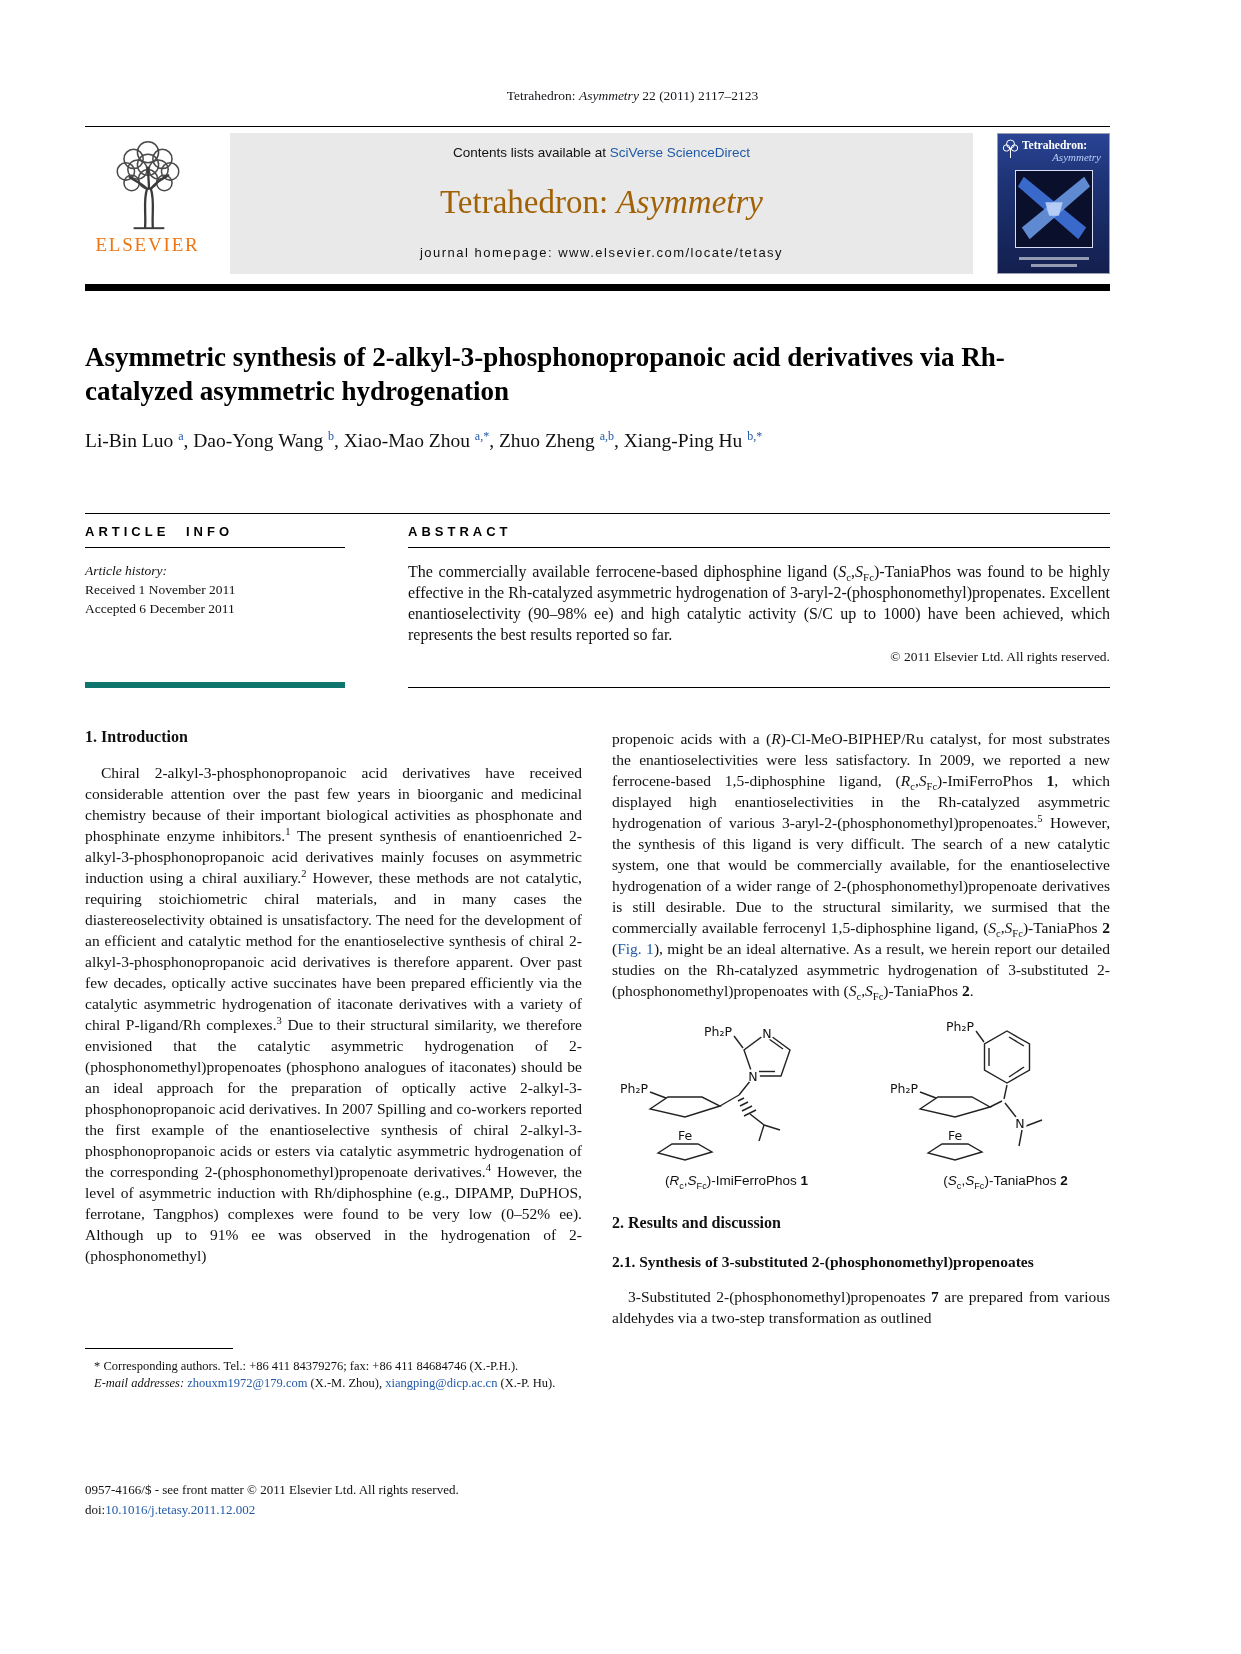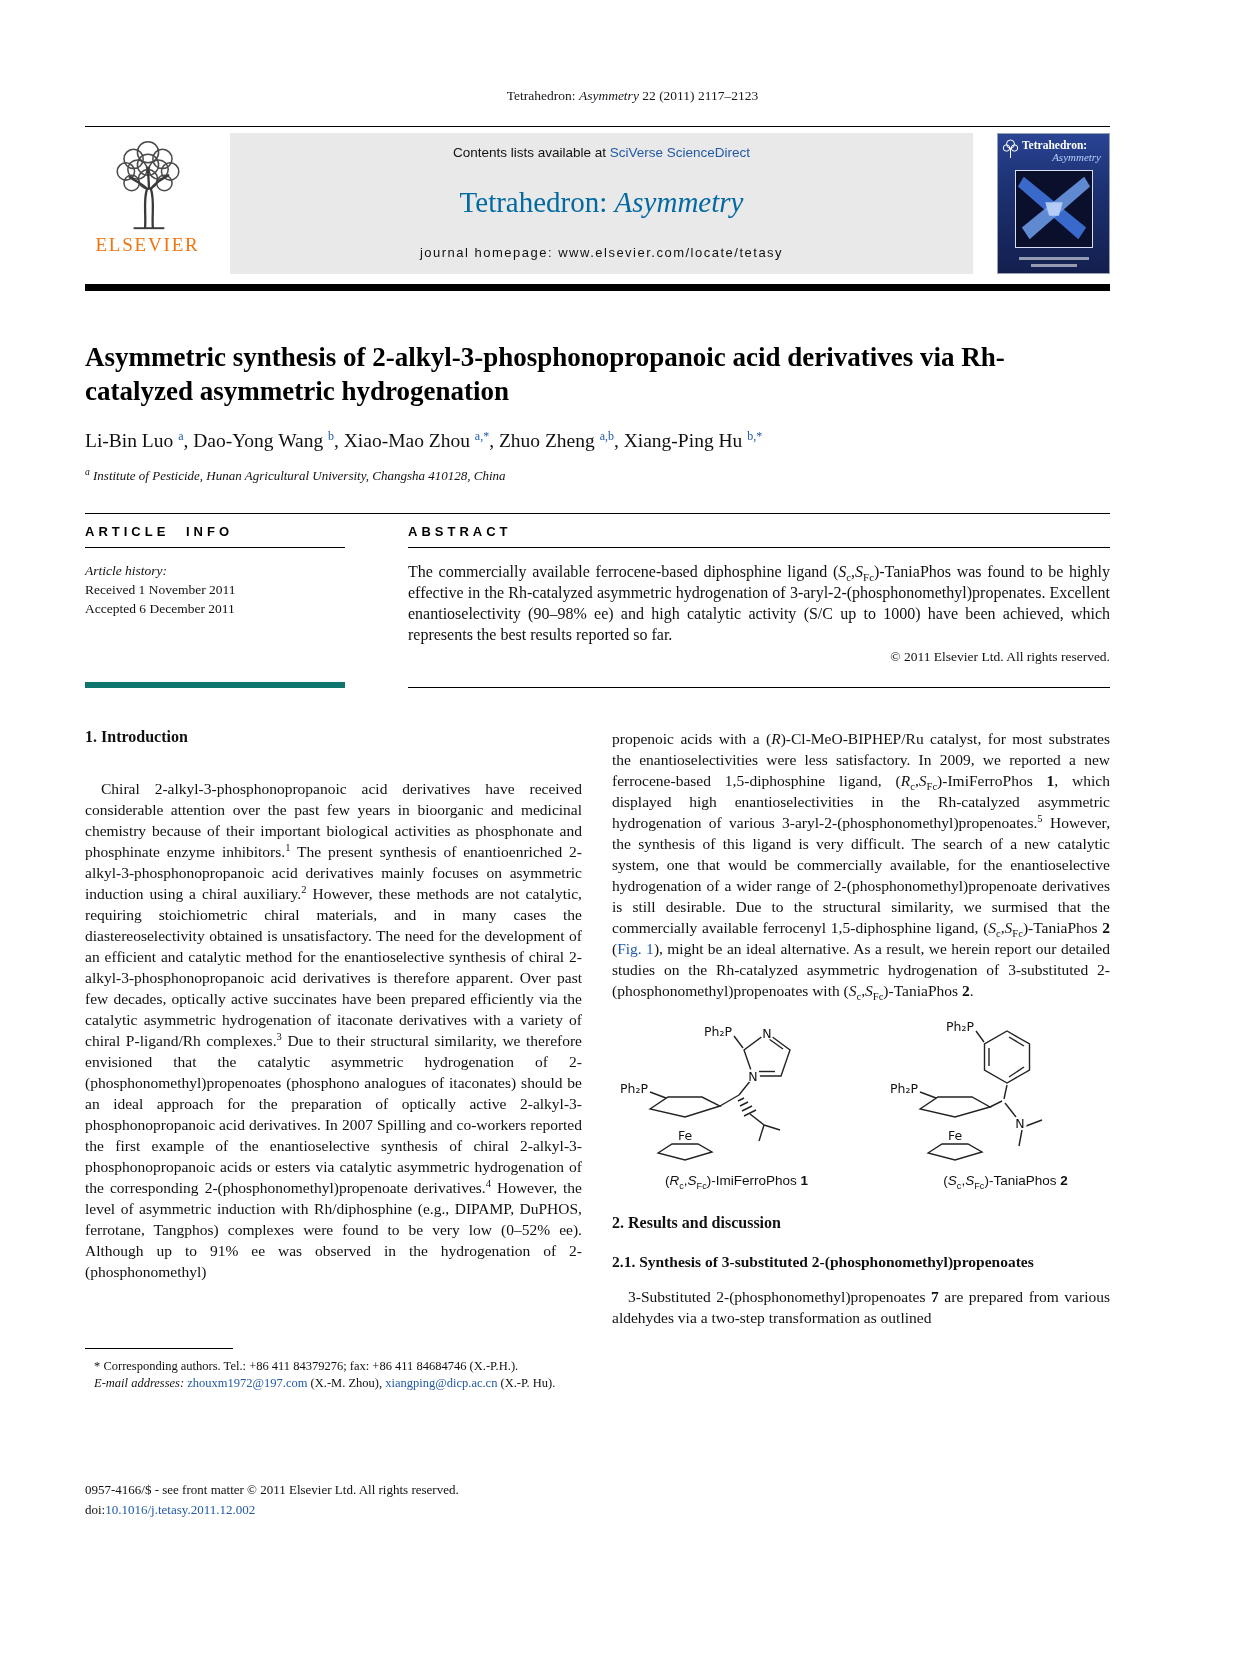--- a/index.html
+++ b/index.html
@@ -31,21 +31,21 @@
   .elsevier-word {
     font-family:"Liberation Serif", serif; color:#ee7510;
     font-size:19px; letter-spacing:1.8px; margin-top:1px; white-space:nowrap;
   }
   .masthead {
     flex:1; margin-left:20px; background:#e9e9e9; height:141px;
     display:flex; flex-direction:column; align-items:center; justify-content:space-between;
     padding:12px 10px 14px;
   }
   .contents-line { font-family:"Liberation Sans", sans-serif; font-size:13.5px; color:#111; }
-  .journal-title { font-size:29px; color:#0369a1; }
+  .journal-title { font-size:33px; color:#a16207; }
   .homepage { font-family:"Liberation Sans", sans-serif; font-size:13px; letter-spacing:1.5px; color:#111; }
 
   .cover {
     width:113px; height:141px; margin-left:24px; position:relative;
     background:linear-gradient(180deg,#2a4494 0%, #1d3375 35%, #131f4e 100%);
     border:1px solid #9aa0ad; overflow:hidden;
   }
   .cover-tree { position:absolute; top:4px; left:4px; }
   .cover-title { margin:5px 4px 0 24px; }
   .ct1 { color:#ffffff; font-size:11.5px; font-weight:bold; }
@@ -81,21 +81,21 @@
   }
   .heading-rule { border-top:1.2px solid #000; margin:8px 0 13px; }
   .history-label { font-size:13.5px; font-style:italic; line-height:19px; }
   .history-line { font-size:13.5px; line-height:19px; }
   .abs-body { font-size:16px; line-height:21px; text-align:justify; }
   .abs-copy { font-size:13.5px; text-align:right; margin-top:4px; }
 
   
   .col-left  { position:absolute; left:85px;  top:728px; width:497px; }
   .col-right { position:absolute; left:612px; top:728px; width:498px; }
-  .sec-h { font-size:16px; font-weight:bold; margin-bottom:32px; }
+  .sec-h { font-size:16px; font-weight:bold; margin-bottom:16px; }
   .sub-h { font-size:15.5px; font-weight:bold; margin-top:20px; line-height:20px; }
   .body { font-size:15.5px; line-height:21px; text-align:justify; }
   .indent { text-indent:16px; }
   .results-h { margin-top:26px; margin-bottom:0; }
   .col-right .body.last { margin-top:14px; }
 
   
   .figure { margin-top:16px; }
   .figure svg text { font-family:"DejaVu Sans", sans-serif; font-size:12.5px; fill:#111; }
   .fig-labels { display:flex; margin-top:2px; }
@@ -183,21 +183,20 @@
     </div>
   </div>
 
   <div class="black-bar"></div>
 
   <h1 class="title">Asymmetric synthesis of 2-alkyl-3-phosphonopropanoic acid derivatives via Rh-catalyzed asymmetric hydrogenation</h1>
 
   <div class="authors">Li-Bin Luo <sup class="blue">a</sup>, Dao-Yong Wang <sup class="blue">b</sup>, Xiao-Mao Zhou <sup class="blue">a,*</sup>, Zhuo Zheng <sup class="blue">a,b</sup>, Xiang-Ping Hu <sup class="blue">b,*</sup></div>
 
   <div class="affils">
-    <div><sup>a</sup> Institute of Pesticide, Hunan Agricultural University, Changsha 410128, China</div>
   </div>
 
   <div class="rule rule2"></div>
 
   <div class="info-abs">
     <div class="info-col">
       <div class="col-heading">ARTICLE INFO</div>
       <div class="heading-rule"></div>
       <div class="history-label">Article history:</div>
       <div class="history-line">Received 1 November 2011</div>
@@ -294,21 +293,21 @@
     <h2 class="sec-h results-h">2. Results and discussion</h2>
     <h3 class="sub-h">2.1. Synthesis of 3-substituted 2-(phosphonomethyl)propenoates</h3>
     <p class="body indent last">3-Substituted 2-(phosphonomethyl)propenoates <b>7</b> are prepared from various aldehydes via a two-step transformation as outlined</p>
   </div>
 
   <div class="footnotes">
     <div class="fn-rule"></div>
     <p class="fn">* Corresponding authors. Tel.: +86 411 84379276; fax: +86 411 84684746 (X.-P.H.).</p>
     <p class="fn">
       <i>E-mail addresses:</i>
-      <span class="blue">zhouxm1972@197.com</span><span> (X.-M. Zhou), </span><span class="blue">xiangping@dicp.ac.cn</span><span> (X.-P. Hu).</span>
+      <span class="blue">zhouxm1972@179.com</span><span> (X.-M. Zhou), </span><span class="blue">xiangping@dicp.ac.cn</span><span> (X.-P. Hu).</span>
     </p>
   </div>
 
   <div class="footer">
     <div>0957-4166/$ - see front matter © 2011 Elsevier Ltd. All rights reserved.</div>
     <div>
       <span>doi:</span><span class="blue">10.1016/j.tetasy.2011.12.002</span>
     </div>
   </div>
 

